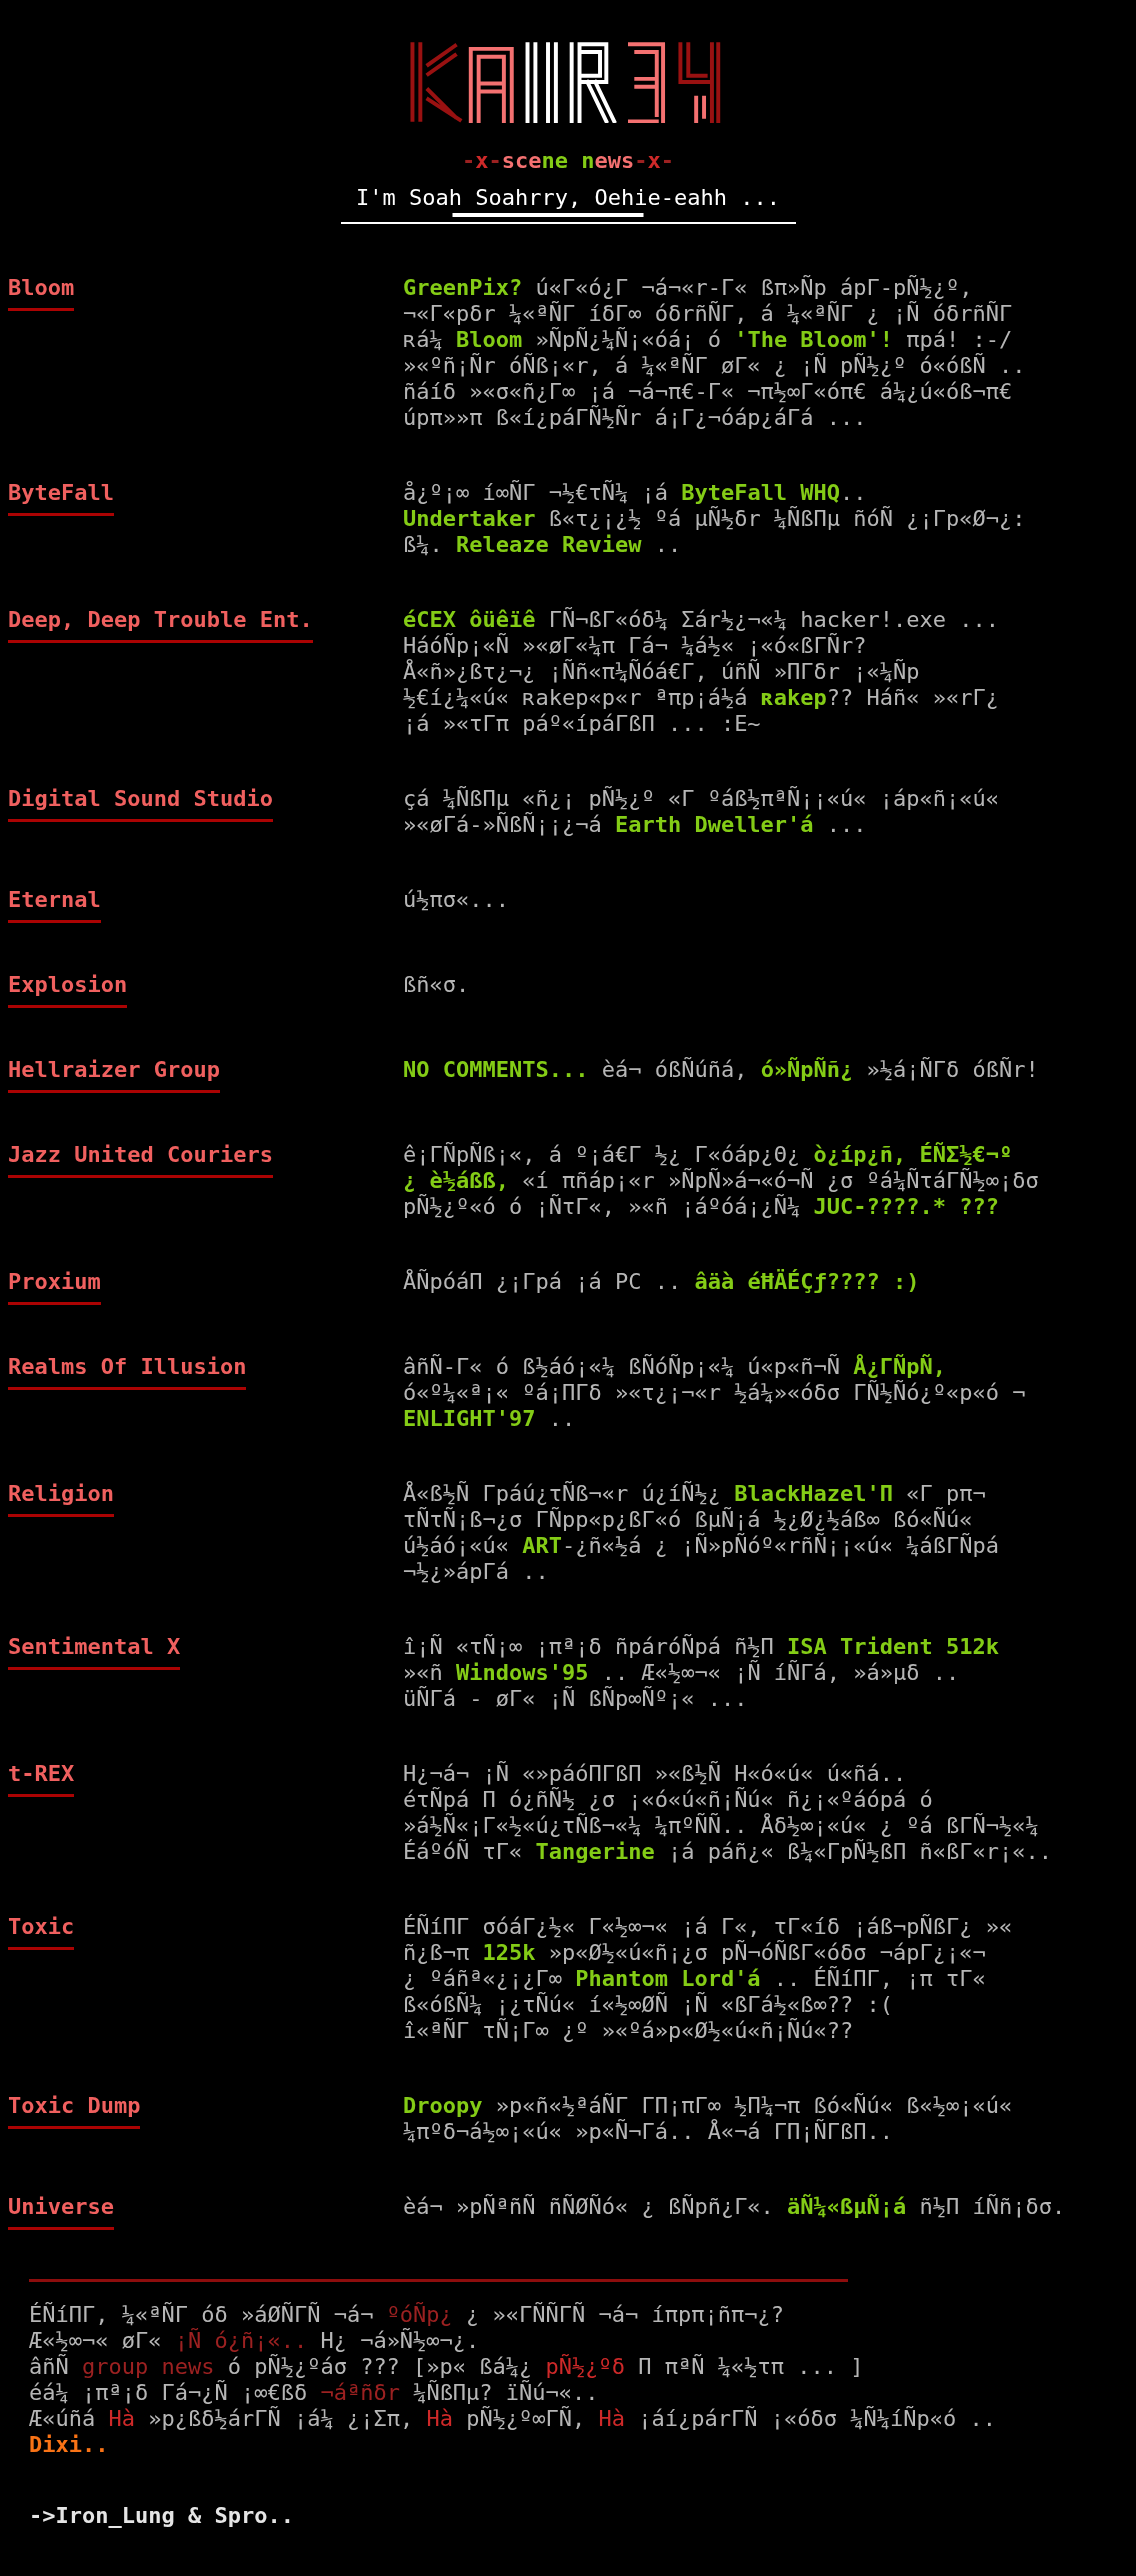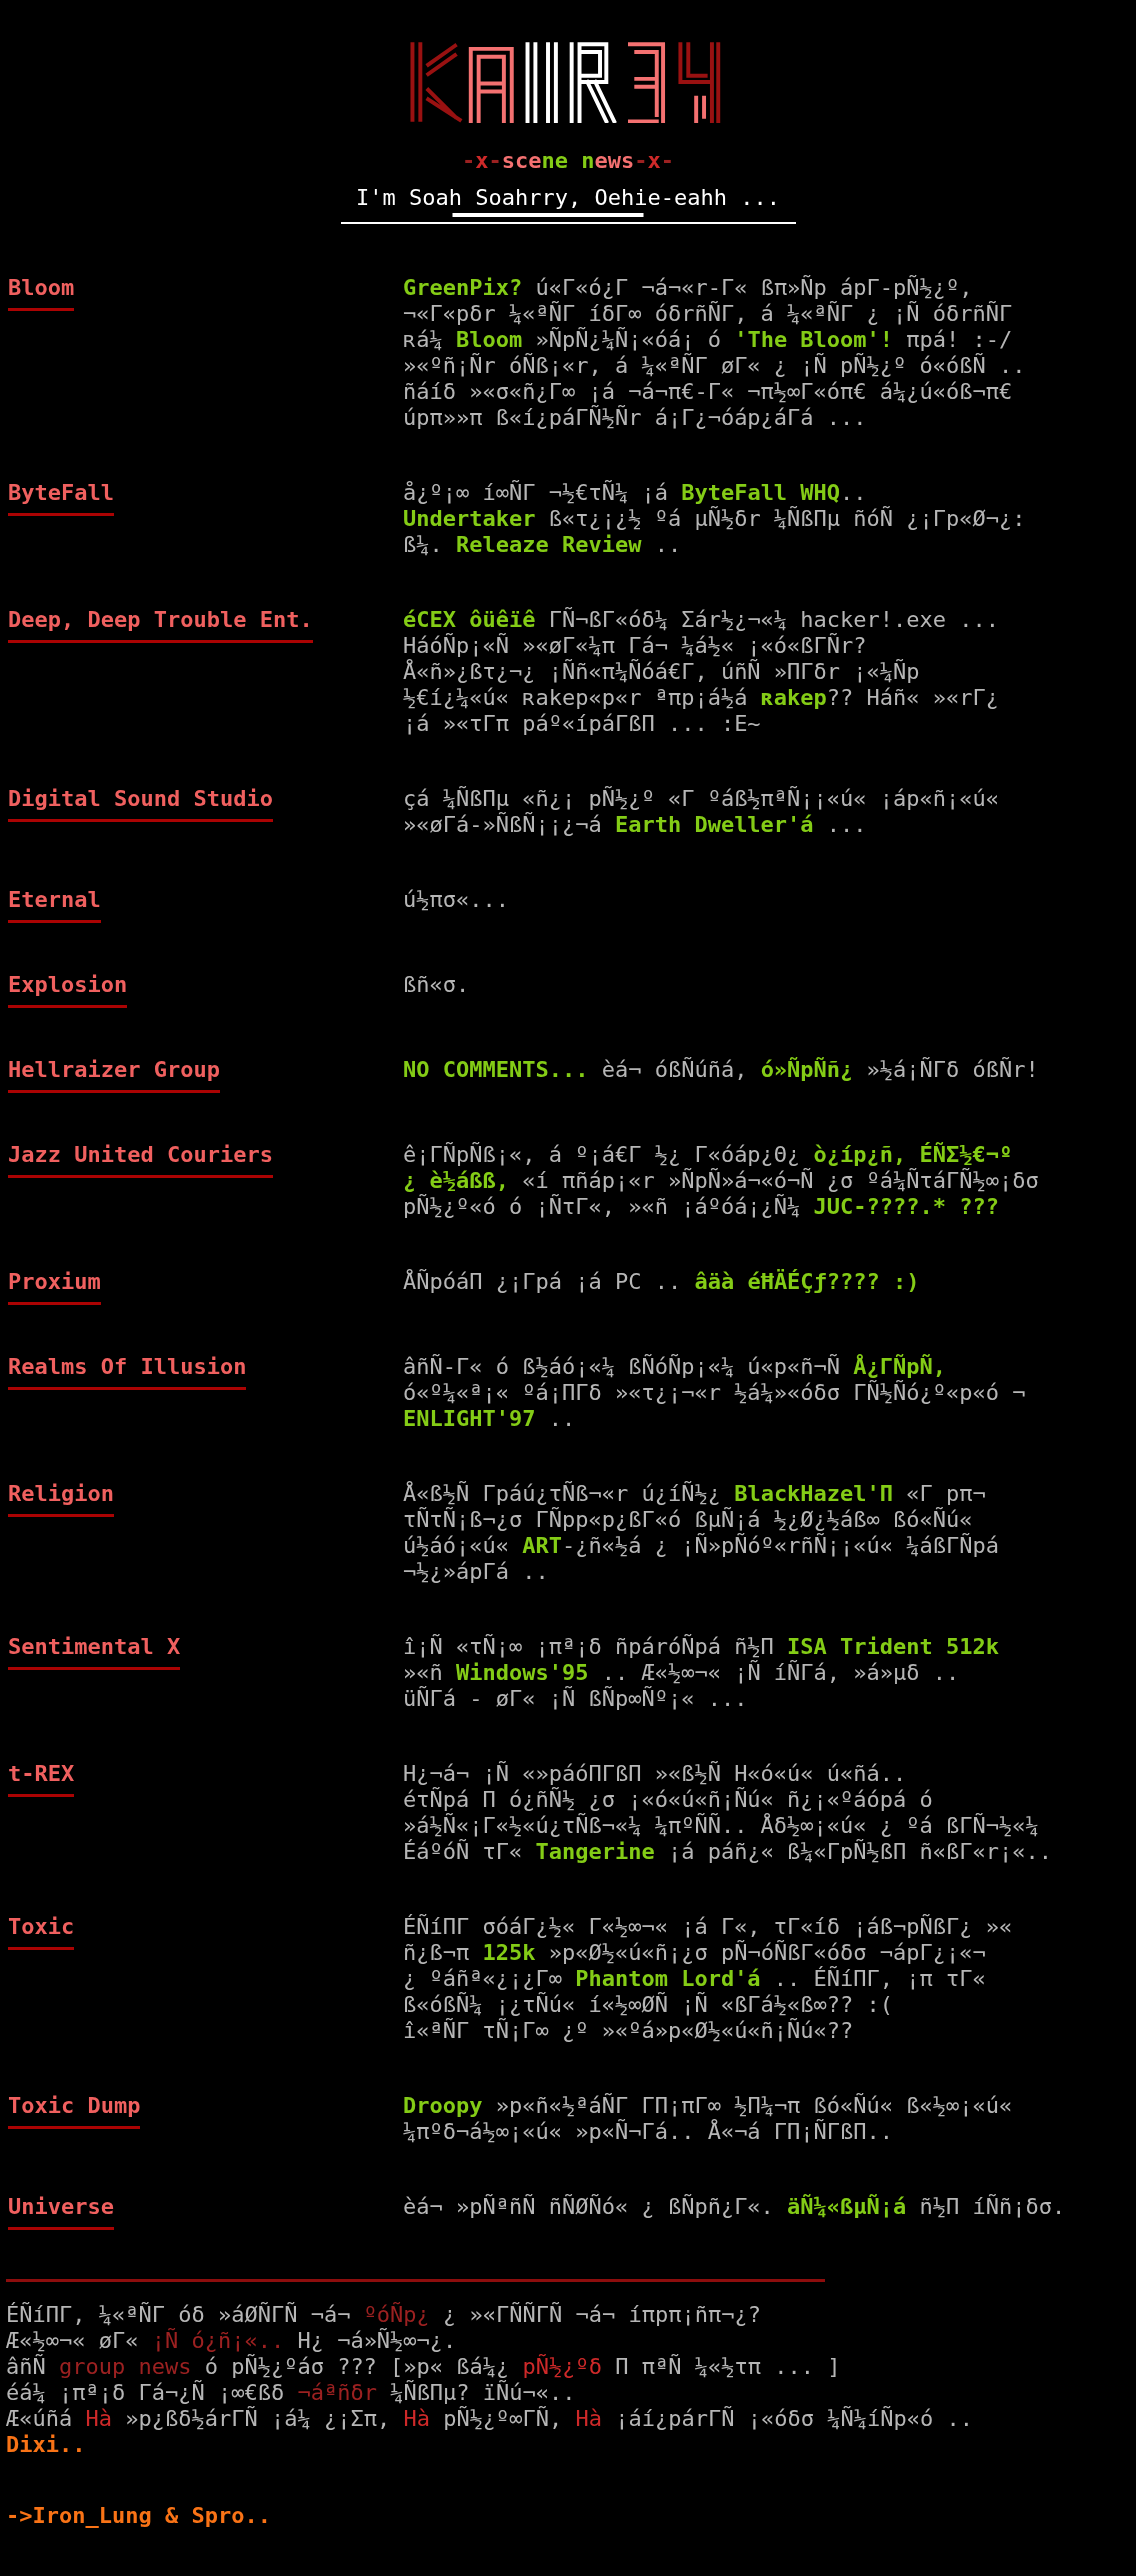--- a/index.html
+++ b/index.html
@@ -24,24 +24,24 @@
     display:inline-block;margin:0;font-size:22px;line-height:26px;font-weight:bold;
     color:#f0605f;border-bottom:3.2px solid #ab0303;padding-bottom:7px;
   }
   .body-col{flex:1;}
   .tline{white-space:pre;min-height:26px;}
   .seg-g{color:#b6b6b6;}
   .seg-w{color:#84cc16;font-weight:bold;}
   .seg-dr{color:#9c2121;}
   .seg-r{color:#ce2929;}
   .seg-sal{color:#f47171;}
-  .footer{padding-left:6px;}
+  .footer{padding-left:17px;margin-left:12px;}
   .footer-rule{width:819px;height:0;border-top:3.2px solid #8d0d0d;margin:0 0 20.5px 0;}
   .dixi{color:#f97316;font-weight:bold;white-space:pre;}
-  .signature{color:#f97316;font-weight:bold;white-space:pre;margin-top:45px;}
+  .signature{color:#e5e5e5;font-weight:bold;white-space:pre;margin-top:45px;}
 </style>
 </head>
 <body>
 
 <div class="header">
   <svg class="logo-svg" width="331" height="82" viewBox="0 0 420 104">
     <g fill="none" stroke-linecap="square" stroke-width="5">
       <path class="lg-d" d="M12 4 V100 M22 4 V100 M32 30 L66 6 M32 42 L66 18 M32 62 L66 96 M32 74 L72 100"></path>
       <path class="lg-s" d="M86 14 V102 M96 24 V102 M128 24 V102 M138 14 V102 M86 10 H138 M96 20 H128 M96 54 H128 M96 64 H128"></path>
       <path class="lg-w" d="M158 4 V102 M168 4 V102 M184 4 V102 M194 4 V102"></path>

